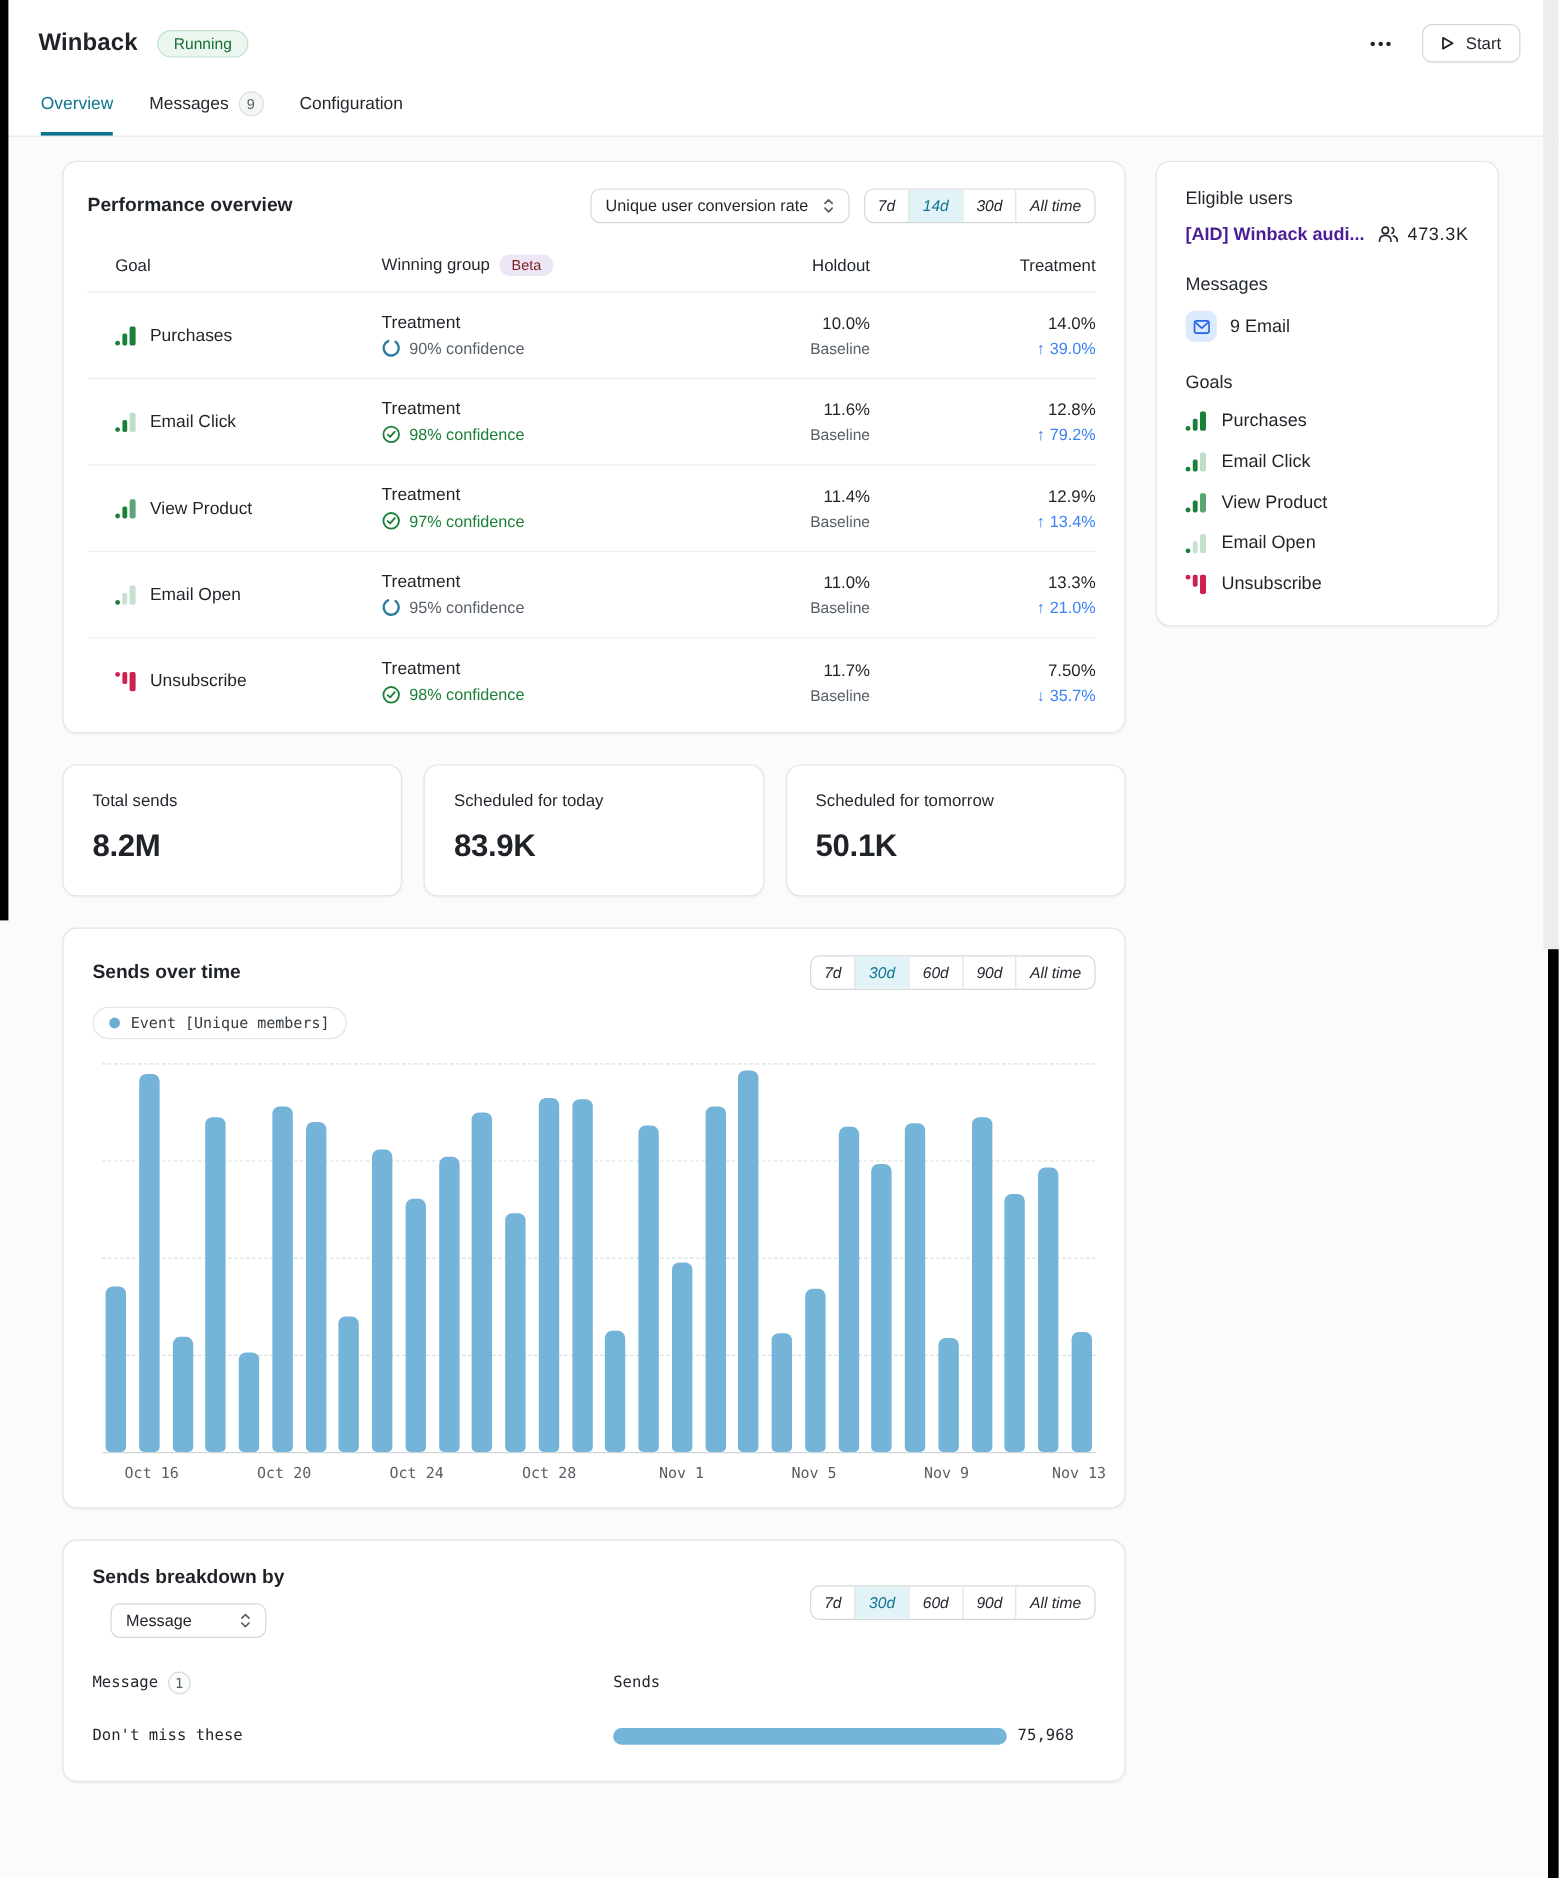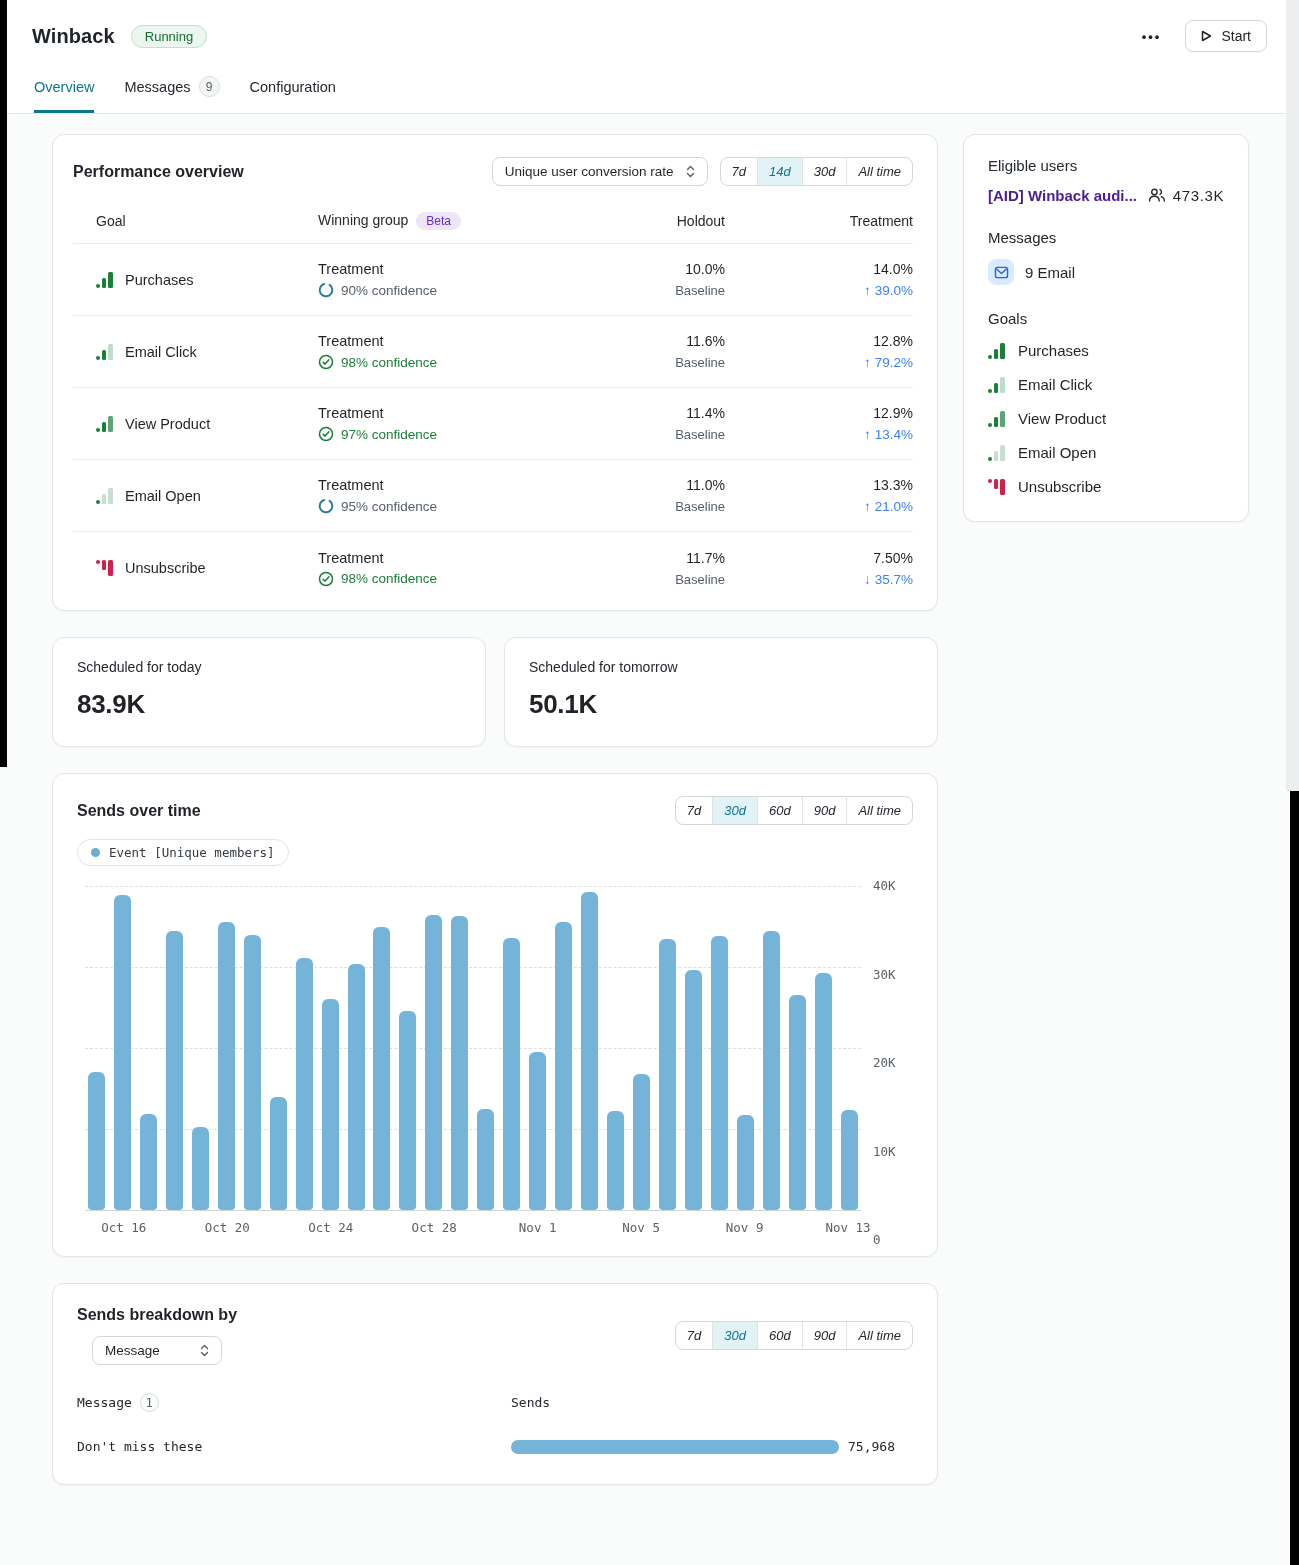--- a/index.html
+++ b/index.html
@@ -47,21 +47,21 @@
   .seg { display:inline-flex; border:1px solid #d3d8d9; border-radius:8px; background:#fff; overflow:hidden; margin-left:12px; }
   .seg .seg-item { padding:6px 11px; font-size:13px; color:#24292f; border-left:1px solid #e0e4e5; cursor:pointer; white-space:nowrap;font-style:italic; }
   .seg .seg-item:first-child { border-left:none; }
   .seg .seg-item.active { background:#e1f3f7; color:#0e7490; }
 
   .perf-header-row { display:flex; align-items:center; font-size:14px; color:#24292f; padding:26px 0 13px 0; border-bottom:1px solid #e9ebeb; }
   .col-goal { width:245px; padding-left:23px; display:flex; align-items:center; gap:12px; }
   .col-win { flex:1; }
   .col-hold { width:165px; text-align:right; }
   .col-treat { width:188px; text-align:right; }
-  .beta-badge { display:inline-block; margin-left:8px; font-size:12px; color:#6d28d9; background:#ece6f6; border-radius:999px; padding:2px 10px; }
+  .beta-badge { display:inline-block; margin-left:8px; font-size:12px; color:#7f1d1d; background:#ece6f6; border-radius:999px; padding:2px 10px; }
 
   .perf-row { display:flex; align-items:center; padding:15px 0; border-bottom:1px solid #edefef; min-height:72px; }
   .perf-row:last-child { border-bottom:none; }
   .goal-label { font-size:14.5px; color:#1f2328; }
   .goal-icon { display:flex; align-items:flex-end; gap:2px; height:16px; width:17px; flex:none; }
   .goal-icon.down { align-items:flex-start; }
   .goal-icon i { display:block; border-radius:1.5px; }
   .goal-icon i:nth-child(1){ width:4px; height:4px; border-radius:50%; }
   .goal-icon i:nth-child(2){ width:4px; height:10px; }
   .goal-icon i:nth-child(3){ width:5px; height:16px; }
@@ -328,20 +328,24 @@
     </div>
     <div class="col-treat">
       <div class="cell-val">7.50%</div>
       <div class="delta-line"><span class="delta-arrow">↓</span><span>35.7%</span></div>
     </div>
   </div>
 </div>
     </div>
 
     <div class="stats-row">
+      <div class="card stat-card">
+        <div class="stat-label">Total sends</div>
+        <div class="stat-value">8.2M</div>
+      </div>
       <div class="card stat-card">
         <div class="stat-label">Scheduled for today</div>
         <div class="stat-value">83.9K</div>
       </div>
       <div class="card stat-card">
         <div class="stat-label">Scheduled for tomorrow</div>
         <div class="stat-value">50.1K</div>
       </div>
     </div>
 
@@ -407,27 +411,20 @@
               <span style="left: 5%;">Oct 16</span>
               <span style="left: 18.3333%;">Oct 20</span>
               <span style="left: 31.6667%;">Oct 24</span>
               <span style="left: 45%;">Oct 28</span>
               <span style="left: 58.3333%;">Nov 1</span>
               <span style="left: 71.6667%;">Nov 5</span>
               <span style="left: 85%;">Nov 9</span>
               <span style="left: 98.3333%;">Nov 13</span>
             </div>
         </div>
-        <div class="ylabels mono" id="ylabels">
-            <span style="top: calc(0% - 8px);">40K</span>
-            <span style="top: calc(25% - 8px);">30K</span>
-            <span style="top: calc(50% - 8px);">20K</span>
-            <span style="top: calc(75% - 8px);">10K</span>
-            <span style="top: calc(100% - 8px);">0</span>
-          </div>
       </div>
     </div>
 
     <div class="card breakdown-card">
       <div class="card-head">
         <div class="bd-left">
           <div class="card-title">Sends breakdown by</div>
           <button class="select-btn bd-select">
             <span>Message</span>
             <svg width="9" height="13" viewBox="0 0 9 13">

